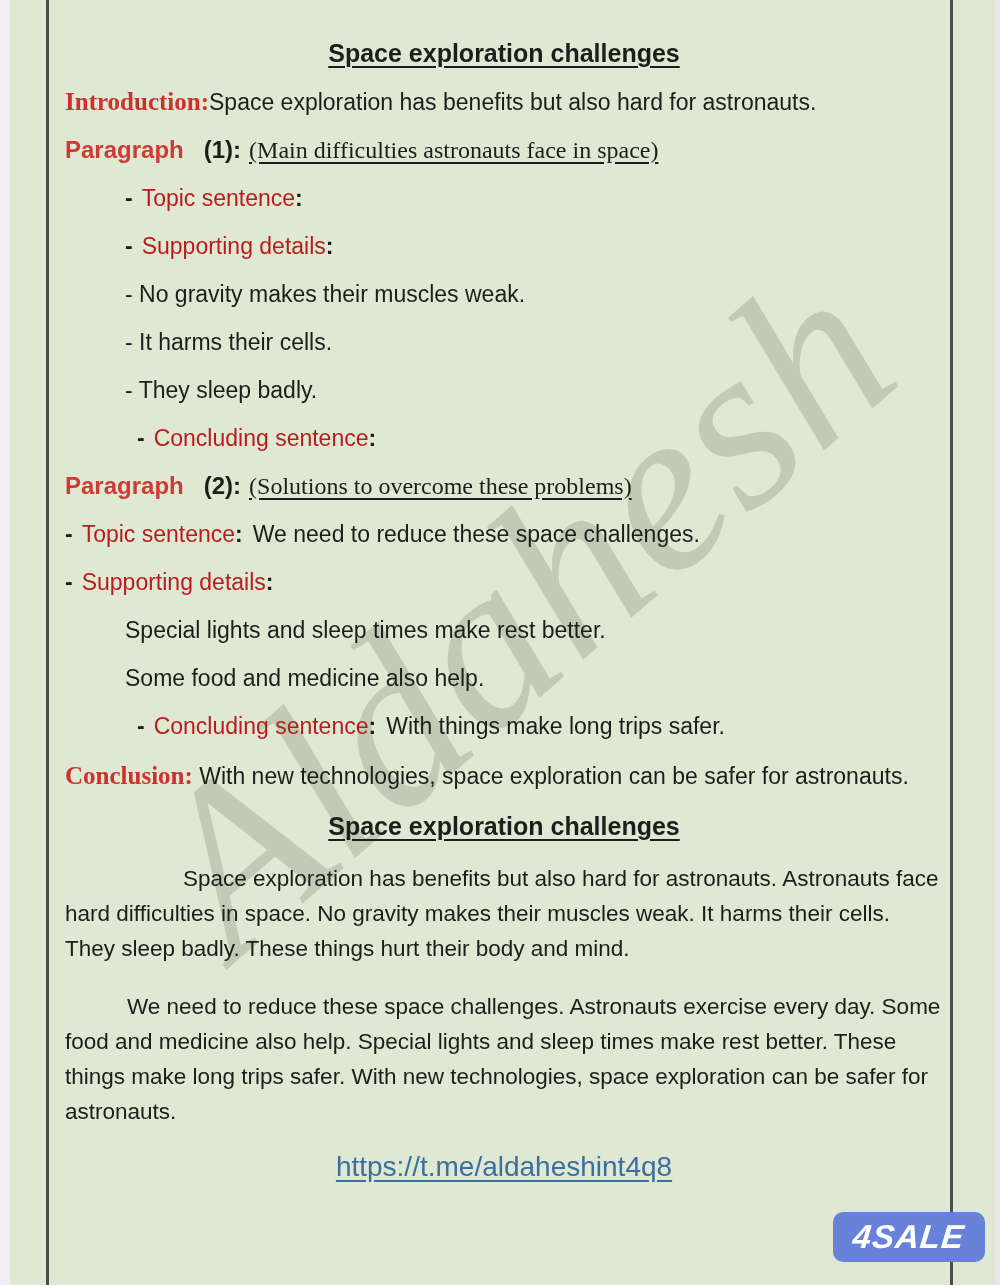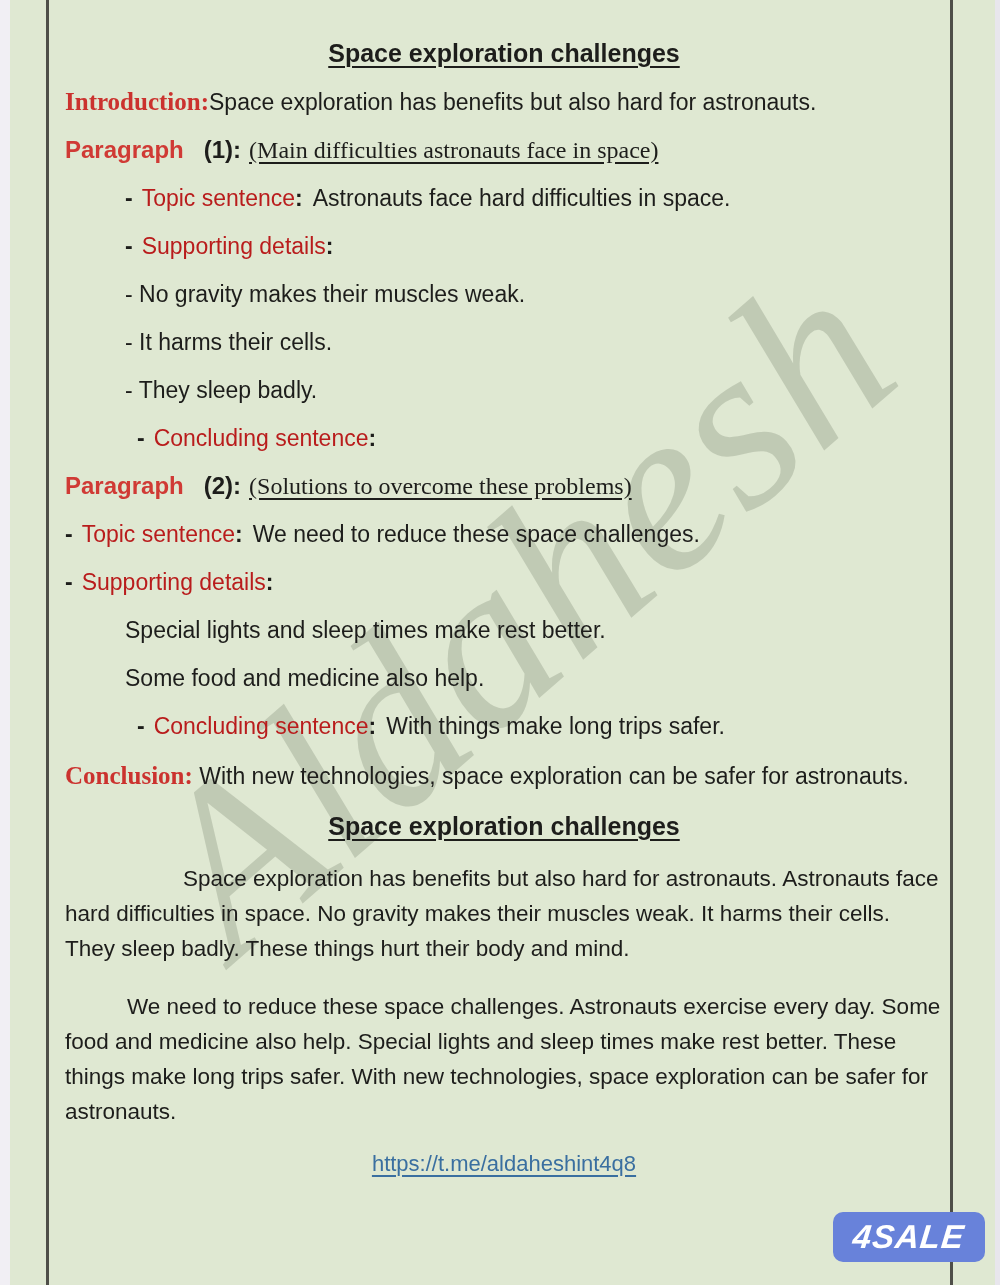--- a/index.html
+++ b/index.html
@@ -65,21 +65,21 @@
     font-weight:bold;font-size:25px;
     text-decoration:underline;text-decoration-thickness:2px;text-underline-offset:4px;
   }
   .essay-para{
     font-size:22.5px;line-height:35px;margin-top:13px;
   }
   .indent-p1{text-indent:118px;}
   .indent-p2{text-indent:62px;}
   .link-row{margin-top:14px;text-align:center;}
   .tg-link{
-    color:#3a6fa0;font-size:22px;text-decoration:underline;text-underline-offset:4px;
+    color:#3a6fa0;font-size:28px;text-decoration:underline;text-underline-offset:4px;
     cursor:pointer;
   }
   .brand{
     position:absolute;left:833px;top:1212px;width:152px;height:50px;z-index:5;
     background:#6882da;border-radius:10px;
     display:flex;align-items:center;justify-content:center;
   }
   .brand span{
     color:#ffffff;font-weight:bold;font-style:italic;
     font-size:33px;letter-spacing:1px;transform:skewX(-6deg);
@@ -110,21 +110,20 @@
     <div class="oline">
       <span class="sans-red">Paragraph</span>
       <span class="sans-blk-bold">(1):</span>
       <span class="paren">(Main difficulties astronauts face in space)</span>
     </div>
 
     <div class="oline ind1">
       <span class="dash">-</span>
       <span class="blue">Topic sentence</span>
       <span class="colon">:</span>
-      <span>Astronauts face hard difficulties in space.</span>
     </div>
 
     <div class="oline ind1">
       <span class="dash">-</span>
       <span class="blue">Supporting details</span>
       <span class="colon">:</span>
     </div>
 
     <div class="oline ind1">- No gravity makes their muscles weak.</div>
     <div class="oline ind1">- It harms their cells.</div>

